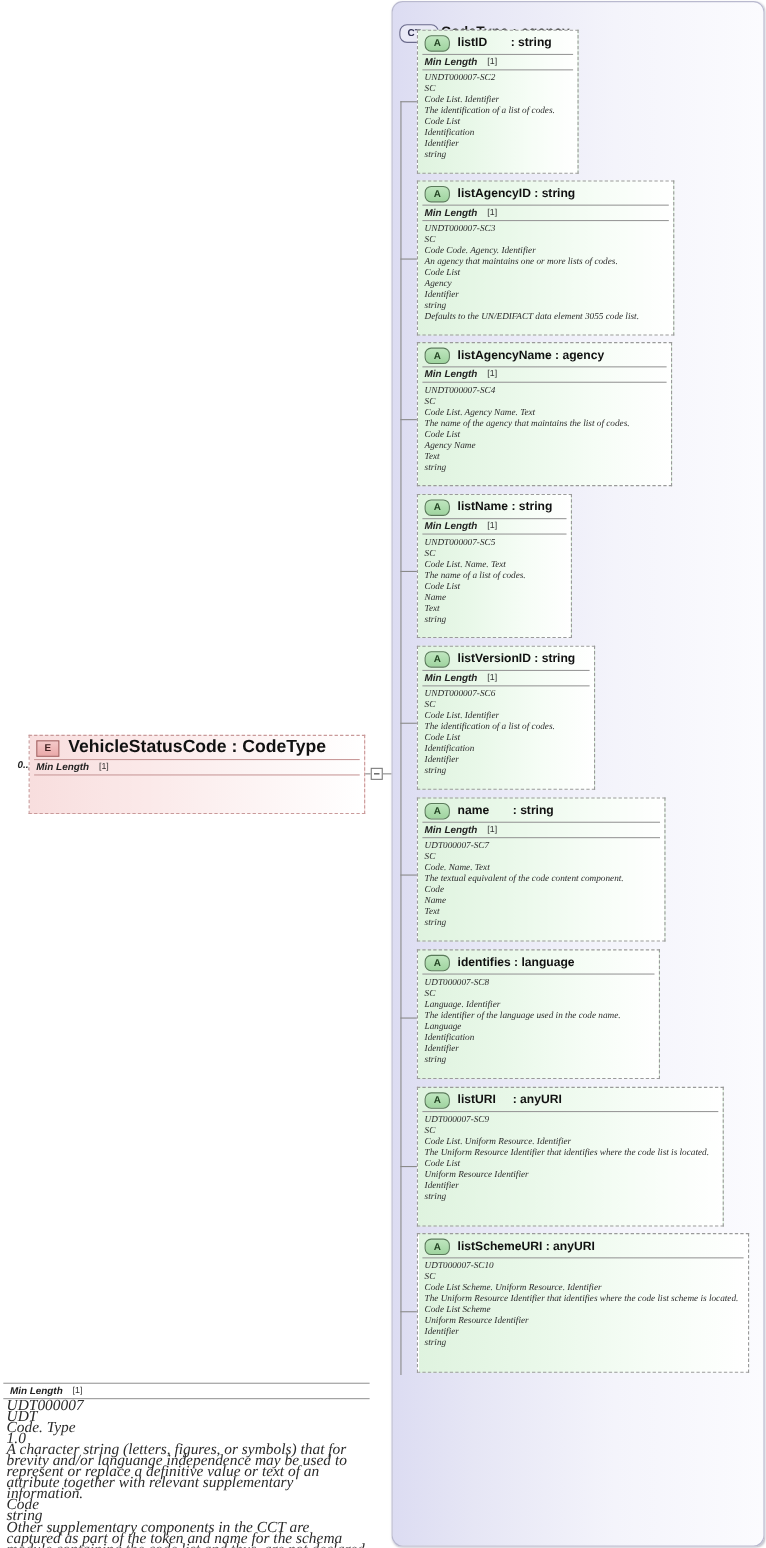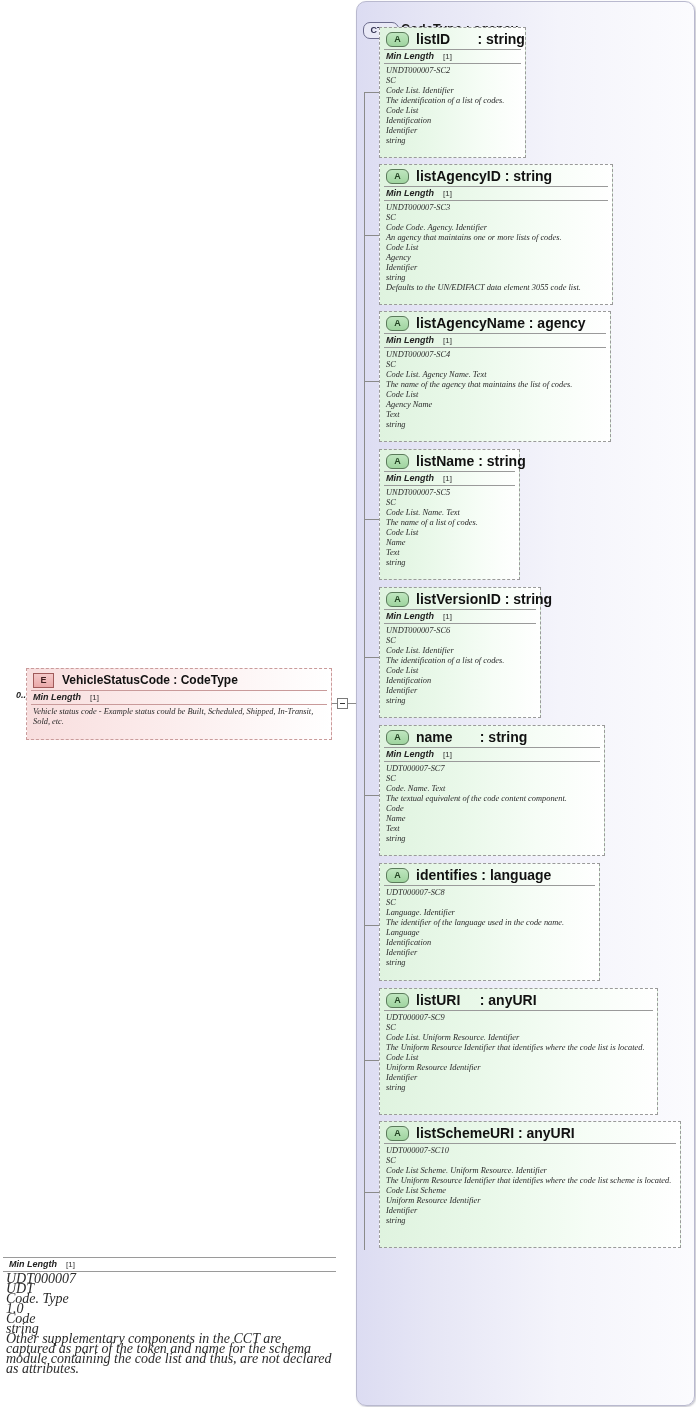--- a/index.html
+++ b/index.html
@@ -104,33 +104,33 @@
     font-size: 9px;
     font-weight: bold;
     color: #1f3f1f;
     display: flex;
     align-items: center;
     justify-content: center;
     line-height: 1;
     flex: none;
   }
   .attr-name {
-    font-size: 14px;
+    font-size: 11px;
     font-weight: bold;
     color: #111;
     white-space: pre;
   }
   .rule {
     border-top: 1px solid #9a9a9a;
     margin: 0 4px;
     height: 0;
   }
   .minlen-row {
     display: flex;
-    align-items: center;
+    align-items: flex-start;
     gap: 9px;
     padding: 1px 6px 2px 6px;
     font-size: 9px;
     font-style: italic;
     color: #222;
     font-weight: bold;
   }
   .minlen-row .card {
     font-weight: normal;
     font-style: normal;
@@ -170,21 +170,21 @@
     font-size: 9px;
     font-weight: bold;
     color: #3f1f1f;
     display: flex;
     align-items: center;
     justify-content: center;
     line-height: 1;
     flex: none;
   }
   .elem-name {
-    font-size: 12px;
+    font-size: 16px;
     font-weight: bold;
     color: #111;
     white-space: pre;
   }
   .rule-pink {
     border-top: 1px solid #c99a9a;
     margin: 0 4px;
     height: 0;
   }
 
@@ -240,23 +240,20 @@
     <div class="elem-head">
       <span class="e-icon">E</span>
       <span class="elem-name">VehicleStatusCode : CodeType</span>
     </div>
     <div class="rule-pink"></div>
     <div class="minlen-row">
       <span>Min Length</span>
       <span class="card">[1]</span>
     </div>
     <div class="rule-pink"></div>
-    <div class="doc-lines">
-      <div>Vehicle status code - Example status could be Built, Scheduled, Shipped, In-Transit, Sold, etc.</div>
-    </div>
   </div>
 
   <div class="hline" style="left:332px; top:703px; width:5px;"></div>
   <div class="expander" style="left:337px; top:698px;"></div>
   <div class="hline" style="left:348px; top:703px; width:8px;"></div>
 
   <div class="ct-container node">
     <div class="ct-title">
       <span class="ct-icon">
         <span>CT</span>
@@ -476,19 +473,20 @@
     <div class="minlen-row">
       <span>Min Length</span>
       <span class="card">[1]</span>
     </div>
     <div class="rule" style="margin:0;"></div>
     <div class="doc-lines" style="padding-left:3px; padding-right:4px;">
       <div>UDT000007</div>
       <div>UDT</div>
       <div>Code. Type</div>
       <div>1.0</div>
+      <div>A character string (letters, figures, or symbols) that for brevity and/or languange independence may be used to represent or replace a definitive value or text of an attribute together with relevant supplementary information.</div>
       <div>Code</div>
       <div>string</div>
       <div>Other supplementary components in the CCT are captured as part of the token and name for the schema module containing the code list and thus, are not declared as attributes.</div>
     </div>
   </div>
 
 </div>
 
 </body></html>

